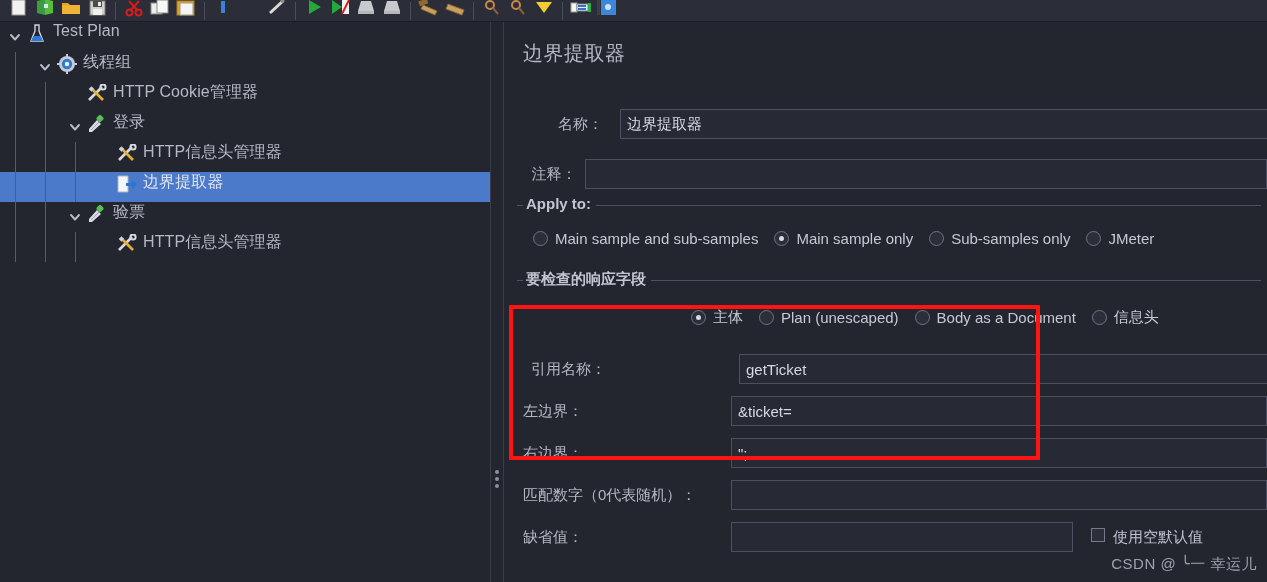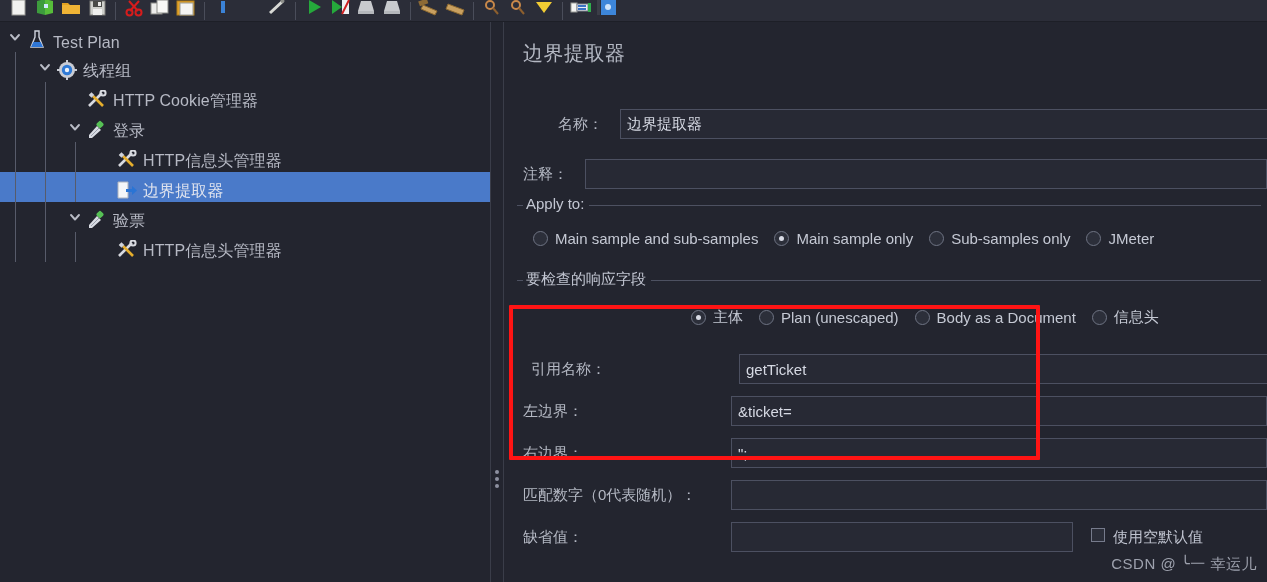--- a/index.html
+++ b/index.html
@@ -81,21 +81,21 @@
     background: #23252f;
     overflow: hidden;
   }
 
   
   .tree { position: relative; padding-top: 0; }
   .tree-row {
     position: relative;
     height: 30px;
     display: flex;
-    align-items: flex-end;
+    align-items: flex-start;
     white-space: nowrap;
     cursor: default;
   }
   .tree-row.selected { background: #4a7ac9; }
   .tree-row .twisty {
     width: 22px; height: 30px;
     display: flex; align-items: center; justify-content: center;
     flex: 0 0 auto;
     cursor: pointer;
   }
@@ -157,21 +157,21 @@
   }
   .group > .gtitle {
     position: absolute;
     top: -11px; left: 6px;
     background: #23252f;
     padding: 0 5px 0 3px;
     font-size: 15px;
     color: #c2c6d2;
     white-space: nowrap;
   }
-  .group > .gtitle.bold { font-weight: normal; }
+  .group > .gtitle.bold { font-weight: bold; }
 
   
   .radio-row {
     position: absolute;
     display: flex;
     align-items: center;
     white-space: nowrap;
   }
   .rad {
     display: flex; align-items: center;
@@ -524,21 +524,21 @@
   <div class="detail-panel">
 
     <div class="panel-title">边界提取器</div>
 
     <div class="frow" style="left:18px; top:87px;">
       <span class="flabel" style="width:62px;margin-left:35px;">名称：</span>
       <input class="finput" style="width: 682px;" value="边界提取器">
     </div>
 
     <div class="frow" style="left:18px; top:137px;">
-      <span class="flabel" style="width:62px;">注释：</span>
+      <span class="flabel" style="width:62px;text-align:center;">注释：</span>
       <input class="finput" style="width: 682px;" value="">
     </div>
 
     <div class="group" style="left:12px; top:183px; width:744px; height:52px;">
       <span class="gtitle bold">Apply to:</span>
     </div>
     <div class="radio-row" id="apply-to-radios" style="left:28px; top:208px;">
         <span class="rad">
           <span class="dot"></span>
           <span class="rlabel">Main sample and sub-samples</span>
@@ -550,21 +550,21 @@
         <span class="rad">
           <span class="dot"></span>
           <span class="rlabel">Sub-samples only</span>
         </span>
         <span class="rad">
           <span class="dot"></span>
           <span class="rlabel">JMeter</span>
         </span>
       </div>
 
-    <div class="group" style="left:12px; top:258px; width:744px; height:52px;">
+    <div class="group" style="left:12px; top:258px; width:744px; height:52px;font-weight:bold;">
       <span class="gtitle">要检查的响应字段</span>
     </div>
     <div class="radio-row" id="response-radios" style="left:186px; top:286px;">
         <span class="rad on">
           <span class="dot"></span>
           <span class="rlabel">主体</span>
         </span>
         <span class="rad">
           <span class="dot"></span>
           <span class="rlabel">Plan (unescaped)</span>

